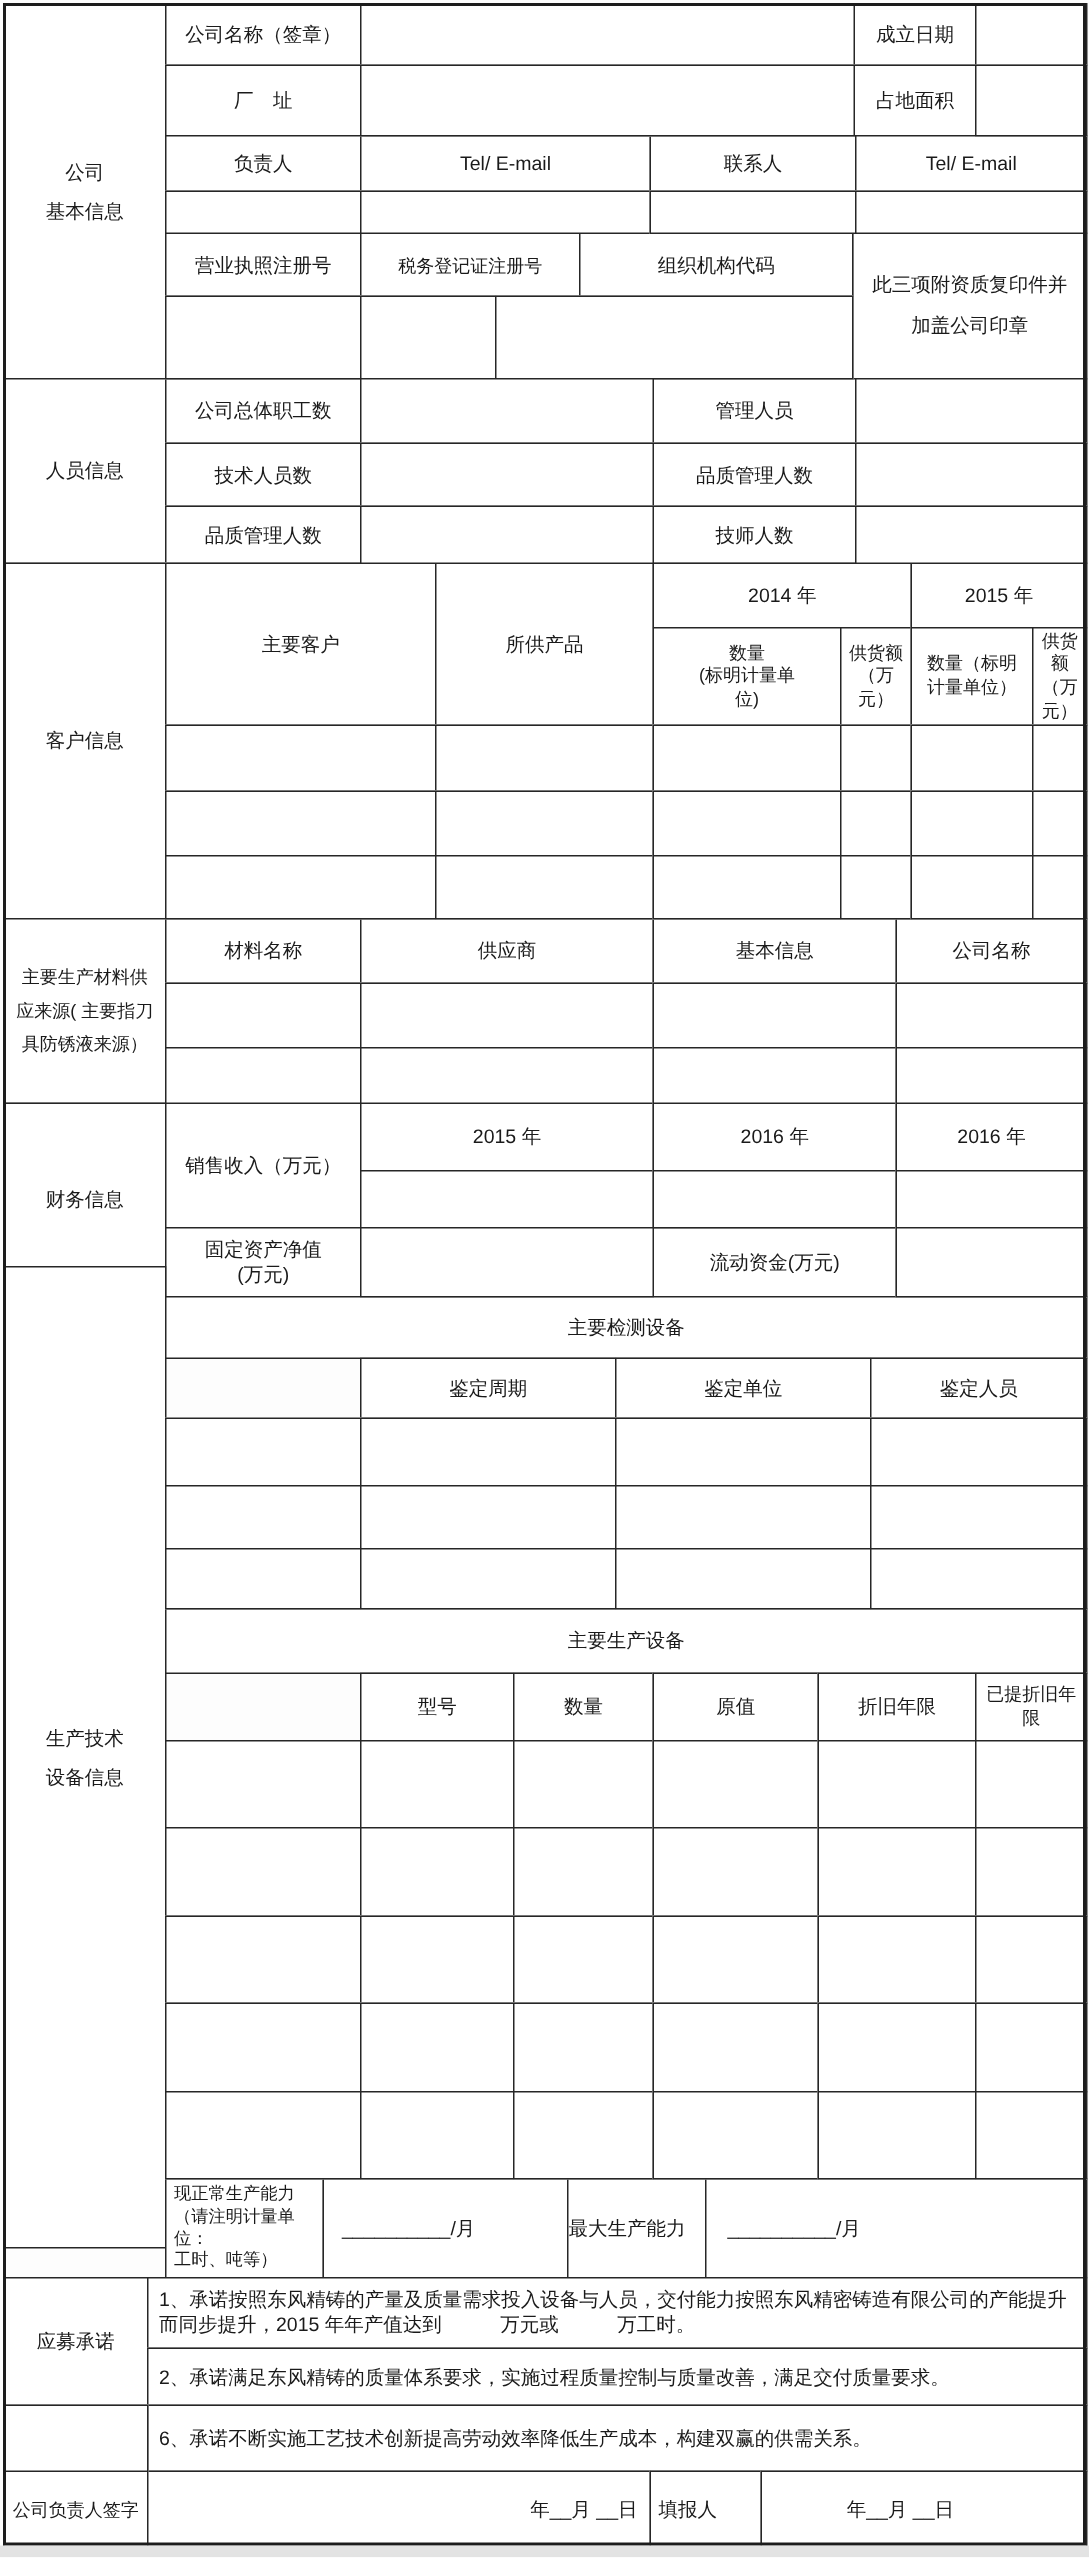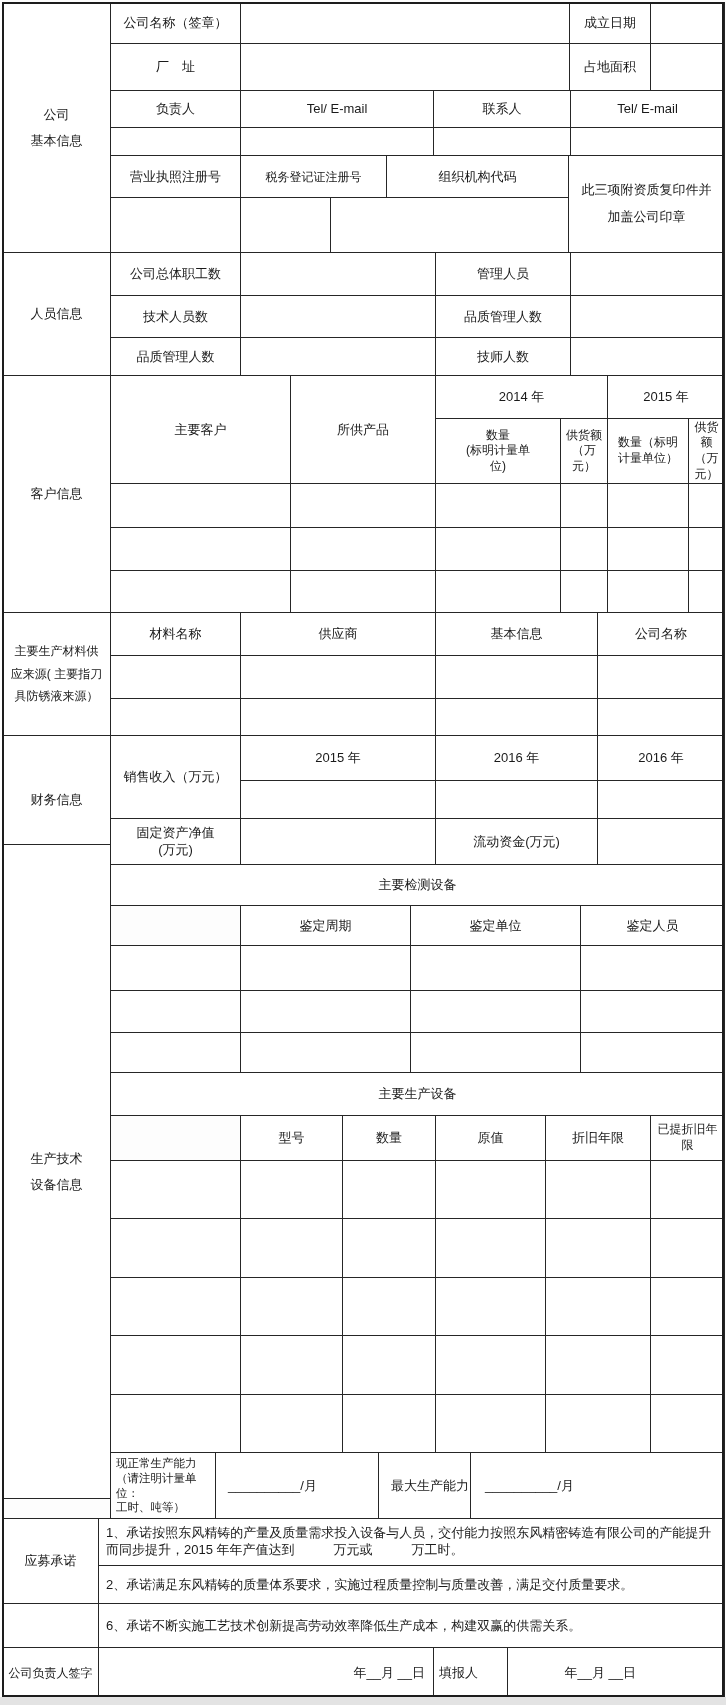--- a/index.html
+++ b/index.html
@@ -91,21 +91,21 @@
   <div class="c" style="left:110px;top:1072px;width:615px;height:44px">主要生产设备</div>
   <div class="c" style="left:240px;top:1115px;width:103px;height:46px">型号</div>
   <div class="c" style="left:342px;top:1115px;width:94px;height:46px">数量</div>
   <div class="c" style="left:435px;top:1115px;width:111px;height:46px">原值</div>
   <div class="c" style="left:545px;top:1115px;width:106px;height:46px">折旧年限</div>
   <div class="c small tight" style="left:650px;top:1115px;width:75px;height:46px;padding:0 2px">已提折旧年限</div>
   <div class="c xs left tight" style="left:110px;top:1452px;width:106px;height:67px;padding-left:5px">现正常生产能力
 （请注明计量单位：
 工时、吨等）</div>
   <div class="c left" style="left:215px;top:1452px;width:164px;height:67px;padding-left:12px">__________/月</div>
-  <div class="c left" style="left:378px;top:1452px;width:93px;height:67px;padding-left:12px">最大生产能力</div>
+  <div class="c left" style="left:378px;top:1452px;width:93px;height:67px;padding-left:0">最大生产能力</div>
   <div class="c left" style="left:470px;top:1452px;width:255px;height:67px;padding-left:14px">__________/月</div>
 
   <div class="c" style="left:2px;top:1518px;width:97px;height:86px">应募承诺</div>
   <div class="c left pad tight" style="left:98px;top:1518px;width:627px;height:48px">1、承诺按照东风精铸的产量及质量需求投入设备与人员，交付能力按照东风精密铸造有限公司的产能提升而同步提升，2015 年年产值达到　　　万元或　　　万工时。</div>
   <div class="c left pad" style="left:98px;top:1565px;width:627px;height:39px">2、承诺满足东风精铸的质量体系要求，实施过程质量控制与质量改善，满足交付质量要求。</div>
   <div class="c left pad" style="left:98px;top:1603px;width:627px;height:45px">6、承诺不断实施工艺技术创新提高劳动效率降低生产成本，构建双赢的供需关系。</div>
 
   <div class="c small" style="left:2px;top:1647px;width:97px;height:51px">公司负责人签字</div>
   <div class="c right" style="left:98px;top:1647px;width:336px;height:51px;padding-right:8px">年__月  __日</div>
   <div class="c left" style="left:433px;top:1647px;width:75px;height:51px;padding-left:5px">填报人</div>

